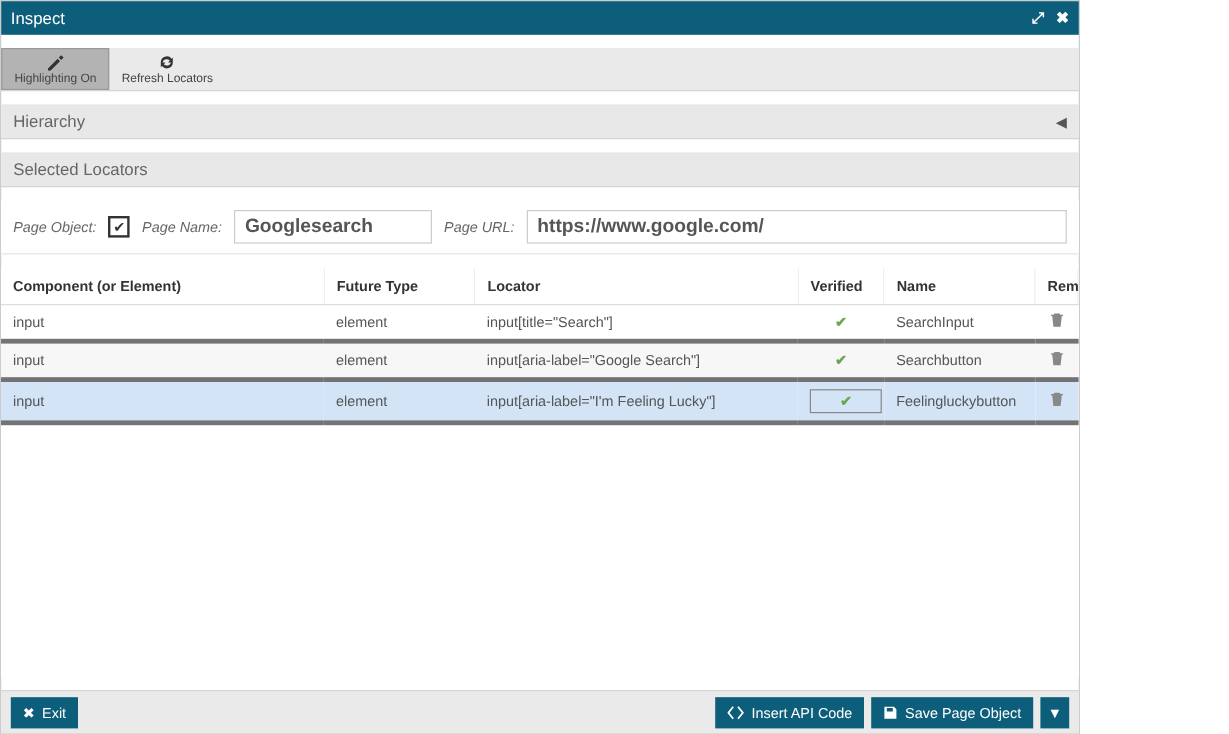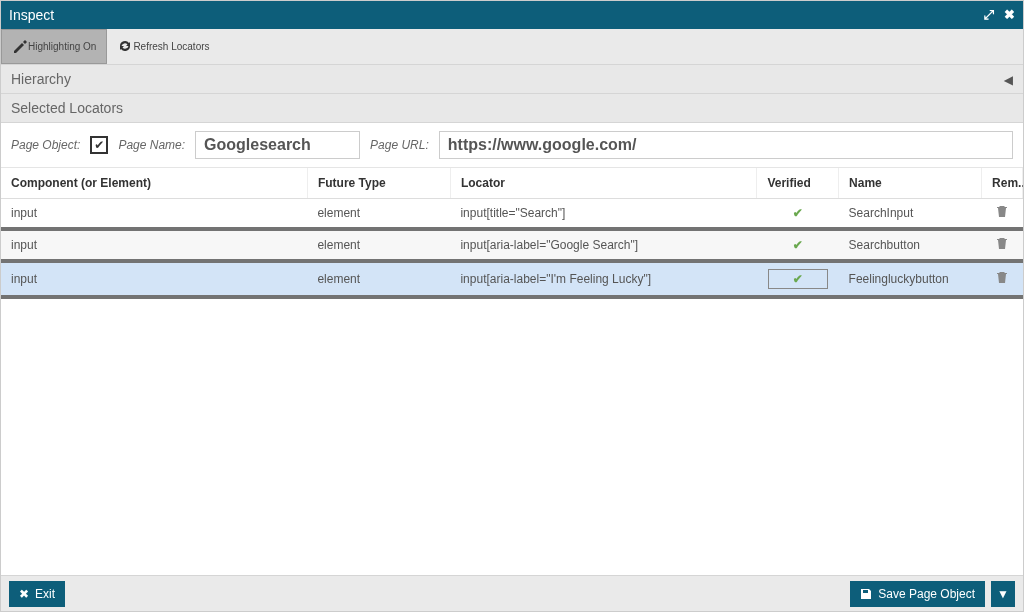--- a/index.html
+++ b/index.html
@@ -1,23 +1,23 @@
 <!DOCTYPE html>
 <html><head>
   <meta charset="utf-8">
   <style>
     * { box-sizing: border-box; margin: 0; padding: 0; }
     body { font-family: "Segoe UI", Arial, sans-serif; font-size: 13px; color: #333; background: #fff; }
-    .window { width: 1024px; height: 612px; border: 1px solid #ccc; display: flex; flex-direction: column; }
+    .window { width: 900px; height: 612px; border: 1px solid #ccc; display: flex; flex-direction: column; gap: 11px; }
     .titlebar { background: #0d5e7a; color: #fff; height: 28px; display: flex; align-items: center; justify-content: space-between; padding: 0 8px; }
     .titlebar-title { font-size: 14px; }
     .titlebar-icons { display: flex; gap: 10px; }
     .titlebar-icons span { cursor: pointer; font-weight: bold; font-size: 13px; }
     .toolbar { background: #eaeaea; border-bottom: 1px solid #d5d5d5; height: 36px; display: flex; align-items: stretch; }
-    .toolbar-btn { display: flex; flex-direction: row; align-items: center; justify-content: center; padding: 2px 10px; border-right: 1px solid transparent; cursor: pointer; font-size: 10px; color: #444; }
+    .toolbar-btn { display: flex; flex-direction: column; align-items: center; justify-content: center; padding: 2px 10px; border-right: 1px solid transparent; cursor: pointer; font-size: 10px; color: #444; }
     .toolbar-btn.active { background: #b3b3b3; border: 1px solid #999; }
     .toolbar-btn .icon { font-size: 14px; line-height: 1; margin-bottom: 1px; display:flex; align-items:center; justify-content:center; }
     .panel-header { background: #e8e8e8; border-bottom: 1px solid #d5d5d5; padding: 6px 10px; font-size: 14px; color: #666; display: flex; justify-content: space-between; align-items: flex-end; }
     .panel-header .caret { font-size: 12px; color: #555; cursor: pointer; }
     .form-row { display: flex; align-items: center; padding: 8px 10px; gap: 10px; background: #fff; border-bottom: 1px solid #e5e5e5; }
     .form-label { font-size: 12px; color: #666; white-space: nowrap; font-style: italic; }
     .checkbox-box { width: 18px; height: 18px; border: 2px solid #333; display: flex; align-items: center; justify-content: center; font-size: 12px; cursor: pointer; }
     .text-input { height: 28px; border: 1px solid #ccc; padding: 0 8px; font-size: 16px; color: #555; font-weight: bold; }
     .text-input.page-name { width: 165px; }
     .text-input.page-url { flex: 1; }
@@ -151,20 +151,28 @@
   </div>
 
   <div class="footer">
     <button class="btn">
       <span class="icon">✖</span>
       <span>Exit</span>
     </button>
     <div class="footer-right">
       <button class="btn">
         <span class="icon">
+          <svg width="14" height="12" viewBox="0 0 14 12">
+              <path d="M5 1 L1 6 L5 11 M9 1 L13 6 L9 11" stroke="#fff" stroke-width="1.5" fill="none"></path>
+            </svg>
+        </span>
+        <span>Insert API Code</span>
+      </button>
+      <button class="btn">
+        <span class="icon">
           <svg width="12" height="12" viewBox="0 0 12 12">
               <path d="M1 1h8l2 2v8H1V1zm2 1v3h5V2H3zm1 5h4v3H4V7z" fill="#fff"></path>
             </svg>
         </span>
         <span>Save Page Object</span>
       </button>
       <button class="btn dropdown-caret">
         <span>▼</span>
       </button>
     </div>

